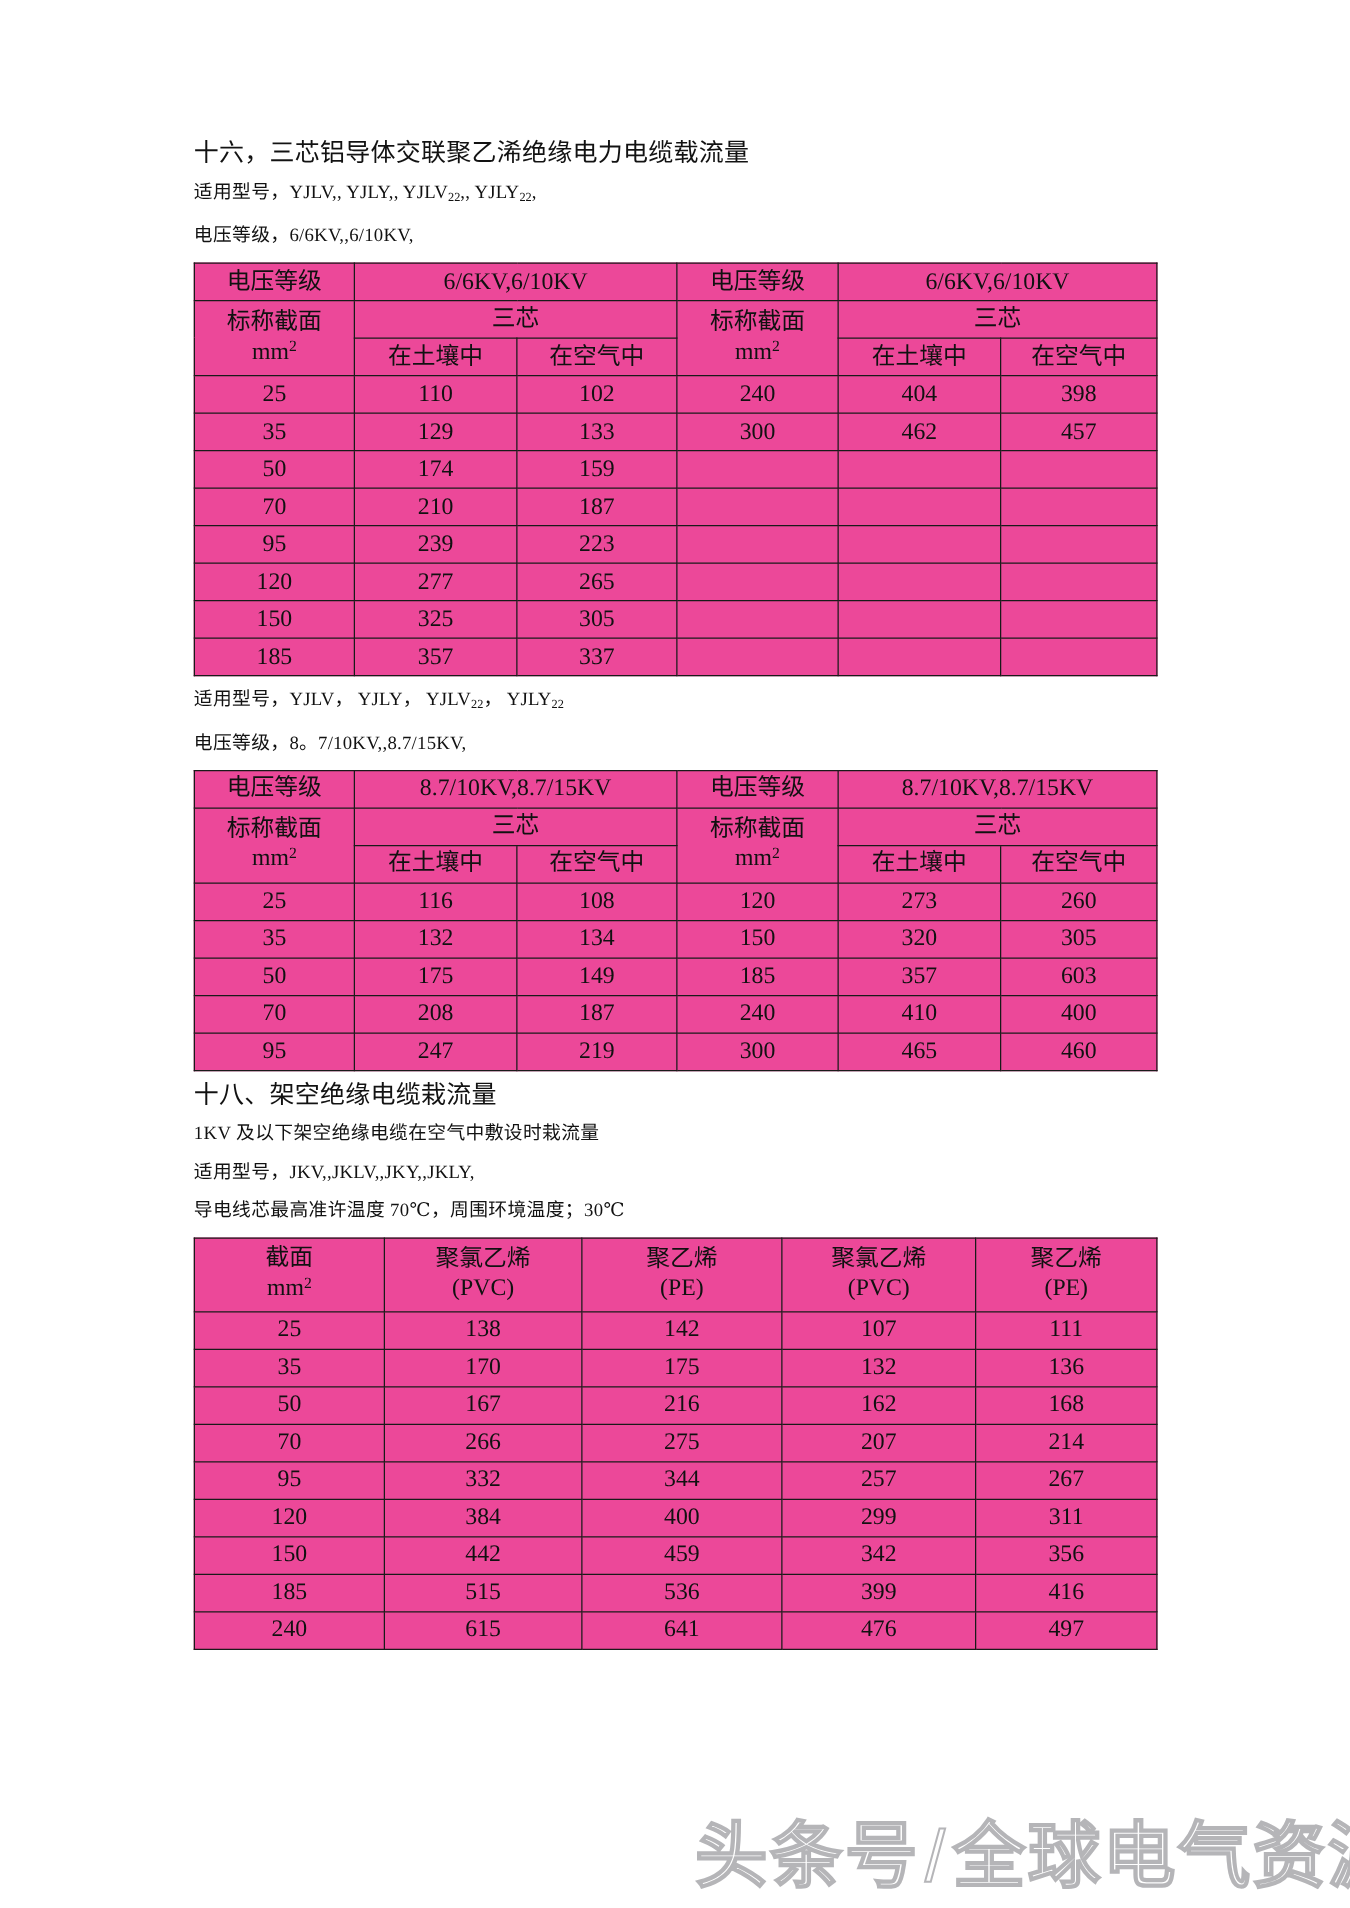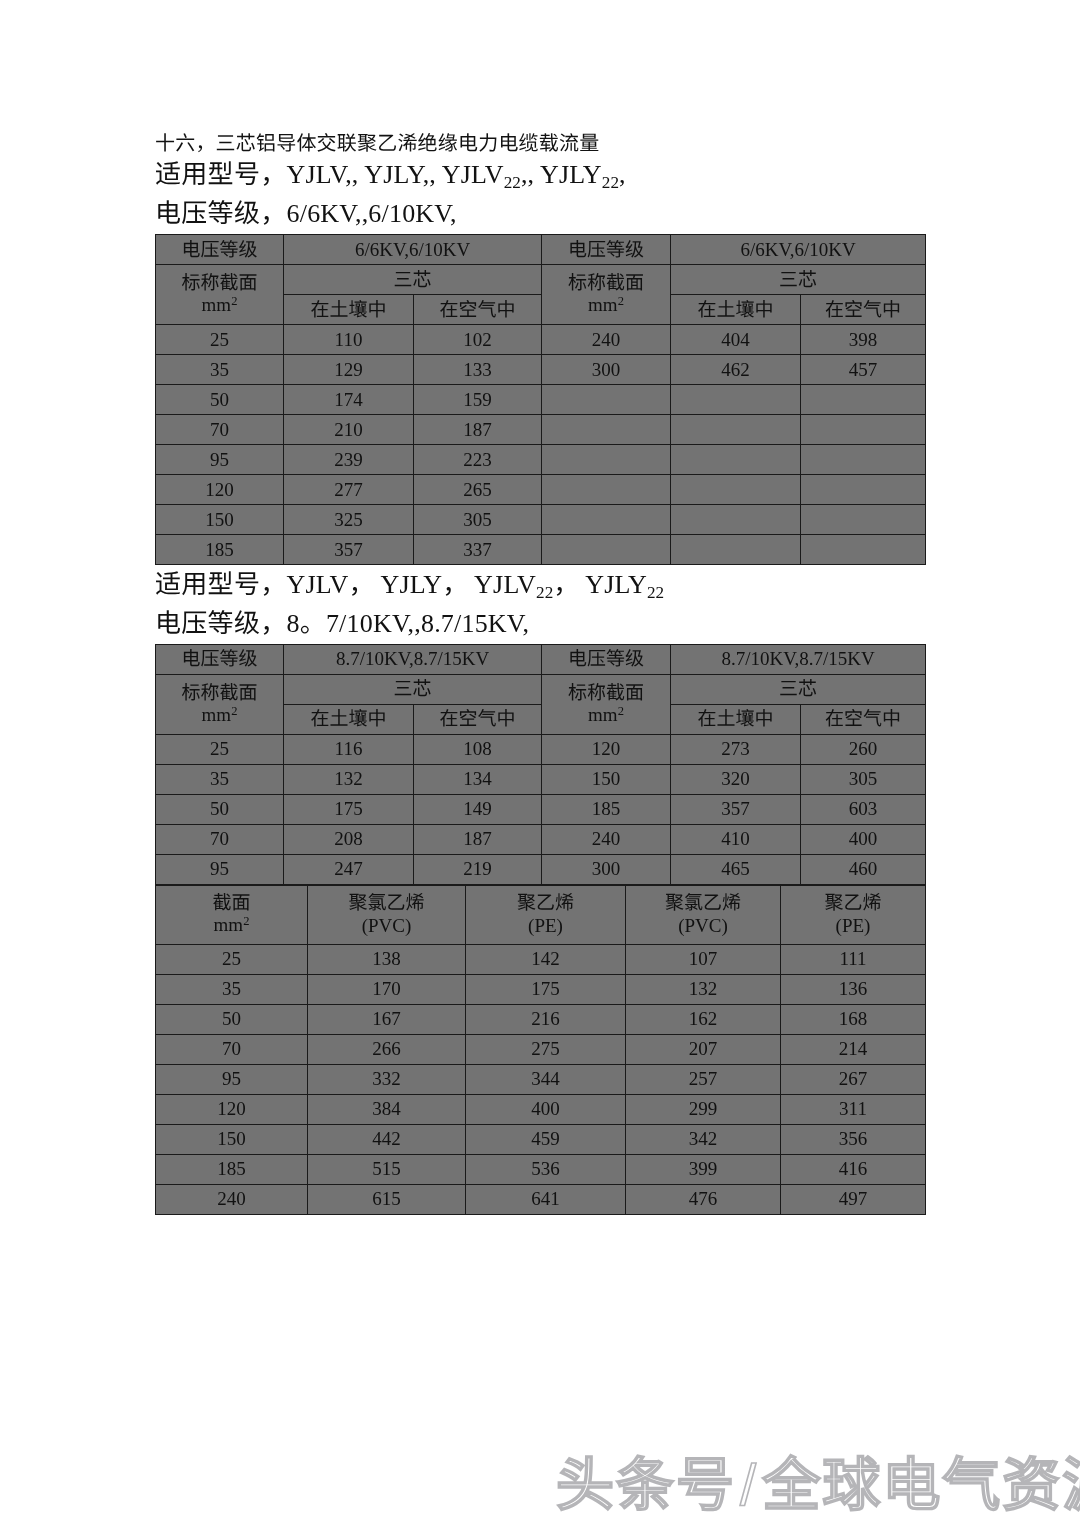--- a/index.html
+++ b/index.html
@@ -19,25 +19,25 @@
   .page {
     position: absolute;
     left: 0;
     top: 0;
     width: 1080px;
     height: 1526px;
   }
   .content {
     position: absolute;
     left: 155px;
-    top: 128px;
+    top: 108px;
     width: 770px;
   }
   .sec-line {
-    font-size: 26px;
+    font-size: 15px;
     line-height: 31px;
     white-space: nowrap;
     letter-spacing: 0.3px;
     color: #121212;
   }
   .sec-line.title {
     font-size: 20px;
     letter-spacing: 0.2px;
   }
   .sec-line .lat {
@@ -54,21 +54,21 @@
     vertical-align: 0.5em;
     letter-spacing: 0;
   }
 
   
   table.grid {
     border-collapse: collapse;
     table-layout: fixed;
     width: 770px;
     margin: 0;
-    background: #737373;
+    background: #ec4899;
   }
   table.grid td {
     border: 1.6px solid #1a1a1a;
     text-align: center;
     vertical-align: middle;
     font-size: 19px;
     color: #111;
     padding: 0;
     height: 29px;
     line-height: 1.12;
@@ -324,20 +324,26 @@
             <td>95</td>
             <td>247</td>
             <td>219</td>
             <td>300</td>
             <td>465</td>
             <td>460</td>
           </tr>
         </tbody>
     </table>
 
+    <div class="head-block post-table">
+      <div class="sec-line title">十八、架空绝缘电缆栽流量</div>
+      <div class="sec-line">1KV 及以下架空绝缘电缆在空气中敷设时栽流量</div>
+      <div class="sec-line"><span>适用型号，</span><span class="lat">JKV,,JKLV,,JKY,,JKLY,</span></div>
+      <div class="sec-line">导电线芯最高准许温度 70℃，周围环境温度；30℃</div>
+    </div>
 
     <table class="grid t3">
       <colgroup>
           <col class="c1">
           <col class="c2">
           <col class="c3">
           <col class="c4">
           <col class="c5">
         </colgroup>
       <tbody>

